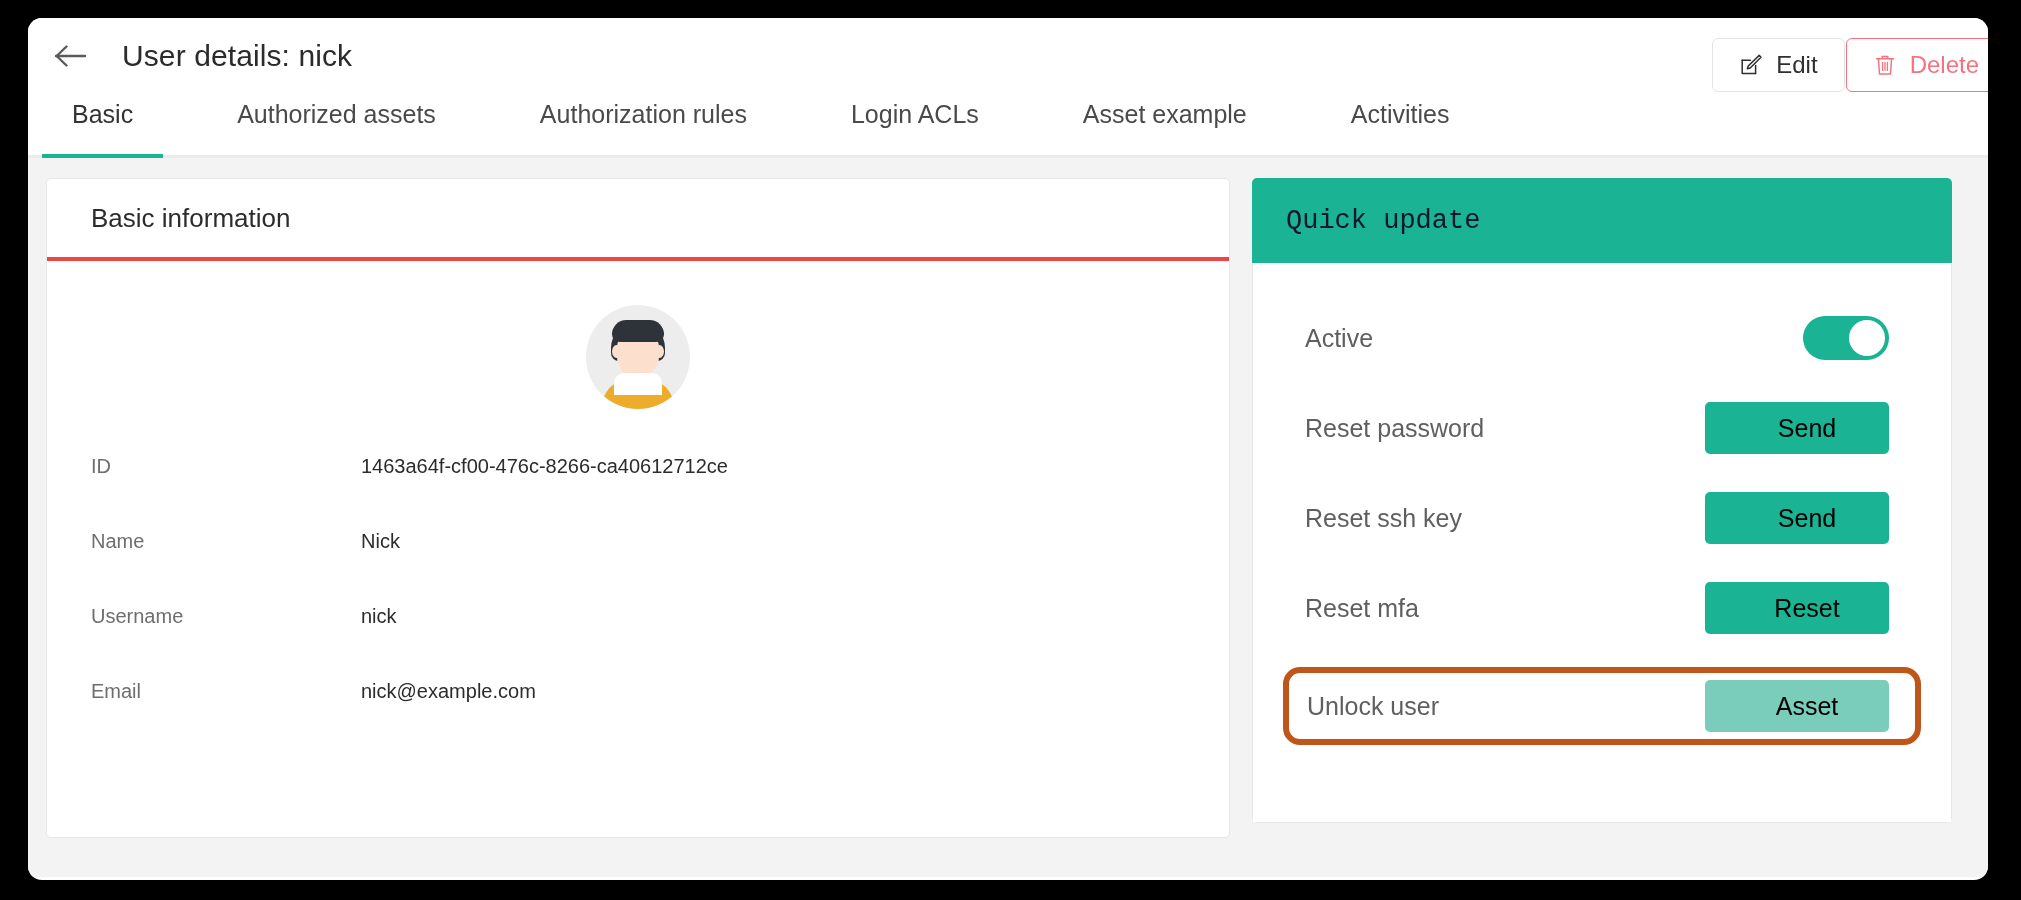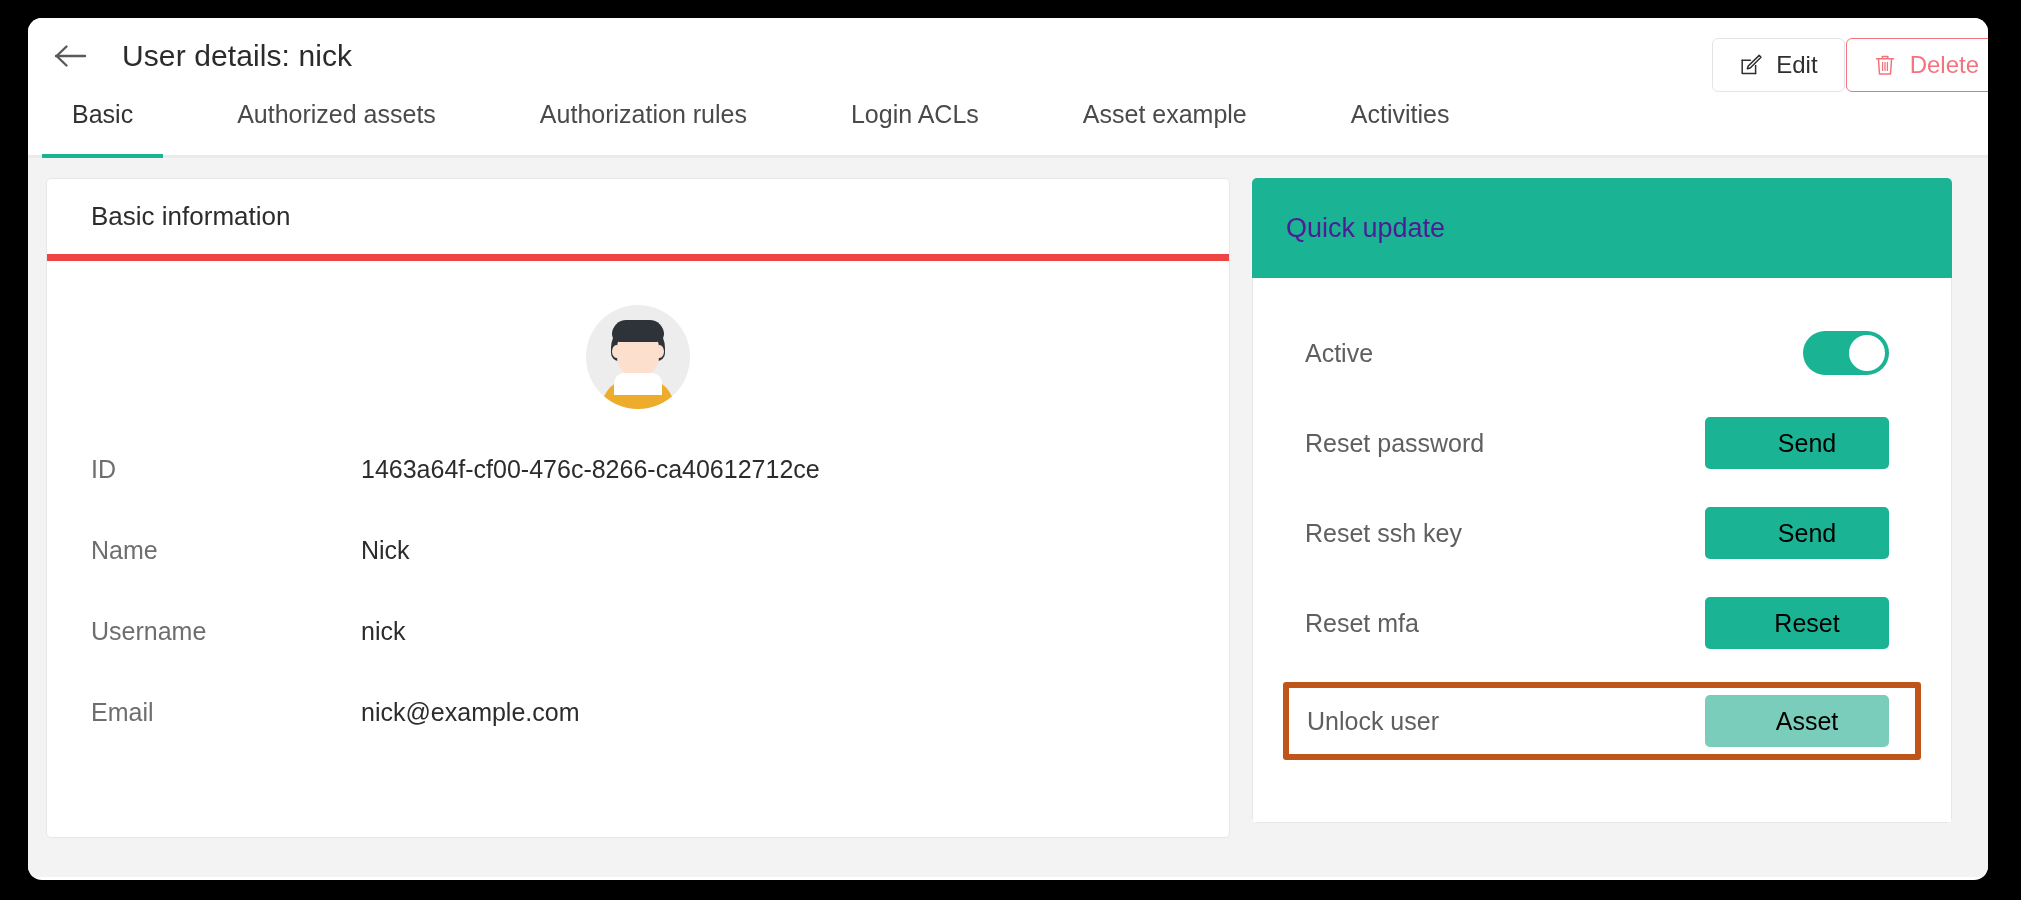--- a/index.html
+++ b/index.html
@@ -140,21 +140,21 @@
     width: 1184px;
     min-height: 660px;
   }
   .panel-basic .card-head {
     height: 82px;
     display: flex;
     align-items: center;
     padding-left: 44px;
     font-size: 26px;
     color: #2c2c2c;
-    border-bottom: 7px solid #ef4444;
+    border-bottom: 4px solid #ef4444;
   }
   .panel-basic .card-body { padding: 34px 44px 20px 44px; }
 
   .avatar-wrap {
     display: flex;
     justify-content: center;
     padding: 10px 0 46px 0;
   }
   .avatar {
     width: 104px;
@@ -163,21 +163,21 @@
     background: #ededed;
     position: relative;
     overflow: hidden;
     flex: 0 0 auto;
   }
 
   .info-row {
     display: flex;
     align-items: flex-end;
     margin-bottom: 52px;
-    font-size: 25px;
+    font-size: 20px;
   }
   .info-label {
     width: 270px;
     color: #6e6e6e;
     flex: 0 0 auto;
   }
   .info-value {
     color: #2c2c2c;
     word-break: break-all;
   }
@@ -185,26 +185,27 @@
   
   .panel-quick {
     width: 700px;
     min-height: 645px;
     display: flex;
     flex-direction: column;
     border: none;
   }
   .quick-head {
     background: #1ab394;
-    height: 100px;
+    height: 85px;
     display: flex;
     align-items: center;
     padding-left: 34px;
-    color: #4c1d95;
+    color: #0f172a;
     font-size: 27px;
+    font-family: Liberation Mono, monospace;
   }
   .quick-body {
     background: #ffffff;
     flex: 1 1 auto;
     padding: 44px 30px 20px 30px;
     border: 1px solid #e7e7e7;
     border-top: none;
   }
 
   .qu-row {
@@ -253,21 +254,21 @@
     display: flex;
     align-items: center;
     justify-content: center;
     padding-left: 20px;
   }
   .qu-btn.muted { background: #79cdba; }
 
   
   .qu-row.highlighted {
     border: 6px solid #c0551a;
-    border-radius: 3px;
+    border-radius: 17px;
     height: 78px;
     margin-bottom: 22px;
     padding: 0 26px 0 18px;
   }
 
   
   .av-hair {
     position: absolute;
     left: 25px; top: 16px;
     width: 54px; height: 40px;

